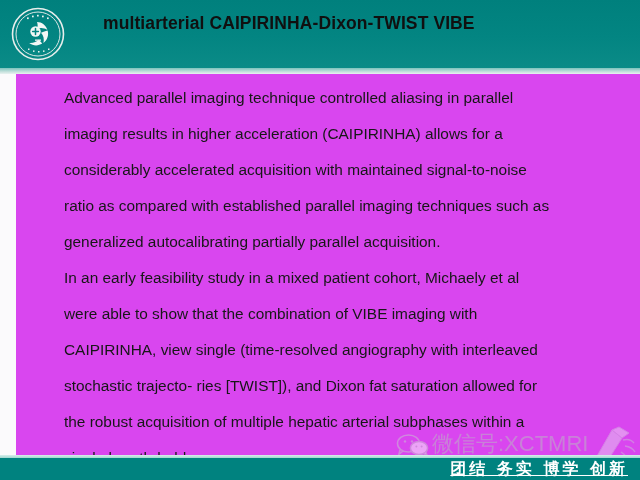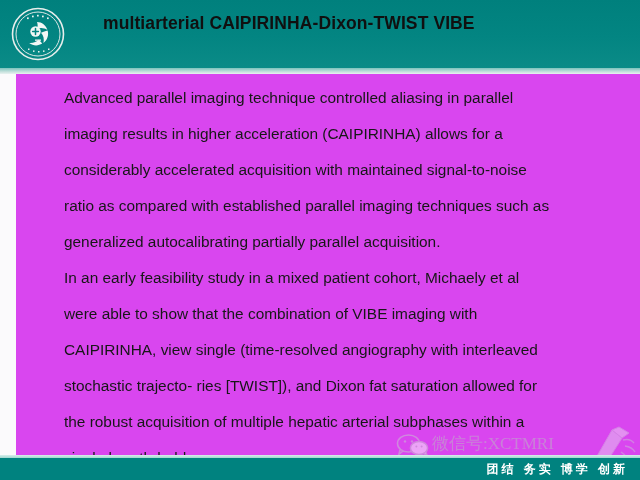--- a/index.html
+++ b/index.html
@@ -94,25 +94,25 @@
     position: absolute;
     left: 0;
     top: 4px;
     width: 34px;
     height: 26px;
   }
   .wm-text {
     position: absolute;
     left: 36px;
     top: 4px;
-    font-size: 17px;
+    font-size: 22px;
     line-height: 24px;
     color: #b9bcc0;
     white-space: nowrap;
-    font-family: Liberation Serif, serif;
+    font-family: Liberation Sans, sans-serif;
   }
   .wm-flourish {
     position: absolute;
     left: 186px;
     top: -4px;
     width: 56px;
     height: 40px;
     opacity: 0.85;
   }
 
@@ -143,26 +143,27 @@
     top: 458px;
     width: 640px;
     height: 22px;
     background: #00827f;
   }
   .footer-motto {
     position: absolute;
     right: 12px;
     top: 2px;
     color: #ffffff;
-    font-size: 12px;
+    font-size: 16px;
     line-height: 18px;
     letter-spacing: 3px;
     font-weight: bold;
     font-family: "DejaVu Sans", sans-serif;
     white-space: nowrap;
+    text-decoration: underline;
   }
 </style>
 </head>
 <body>
 
 <div class="slide">
 
   <div class="header"></div>
   <div class="header-underline"></div>
 

